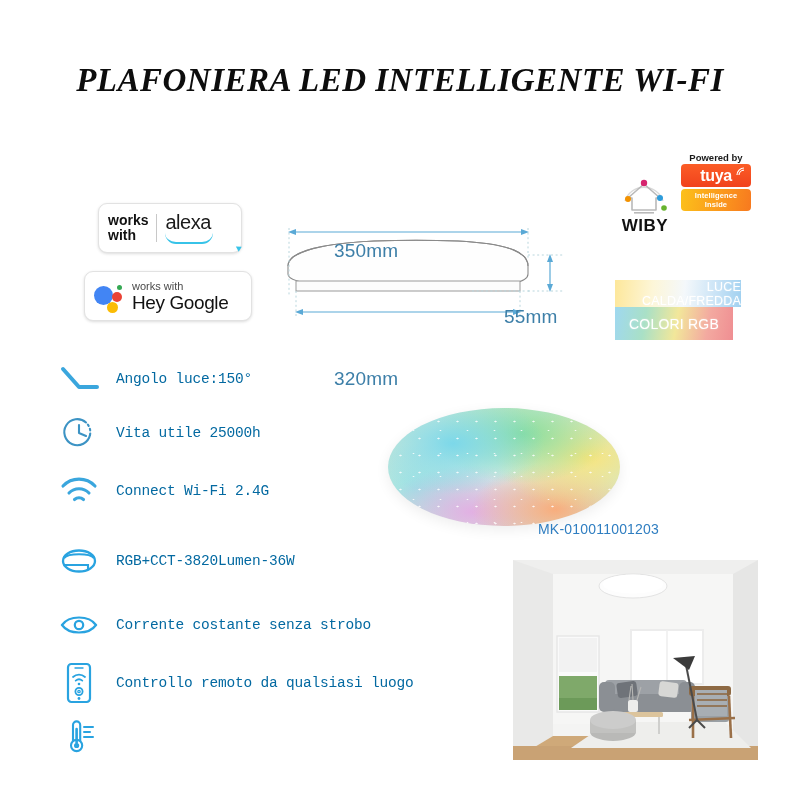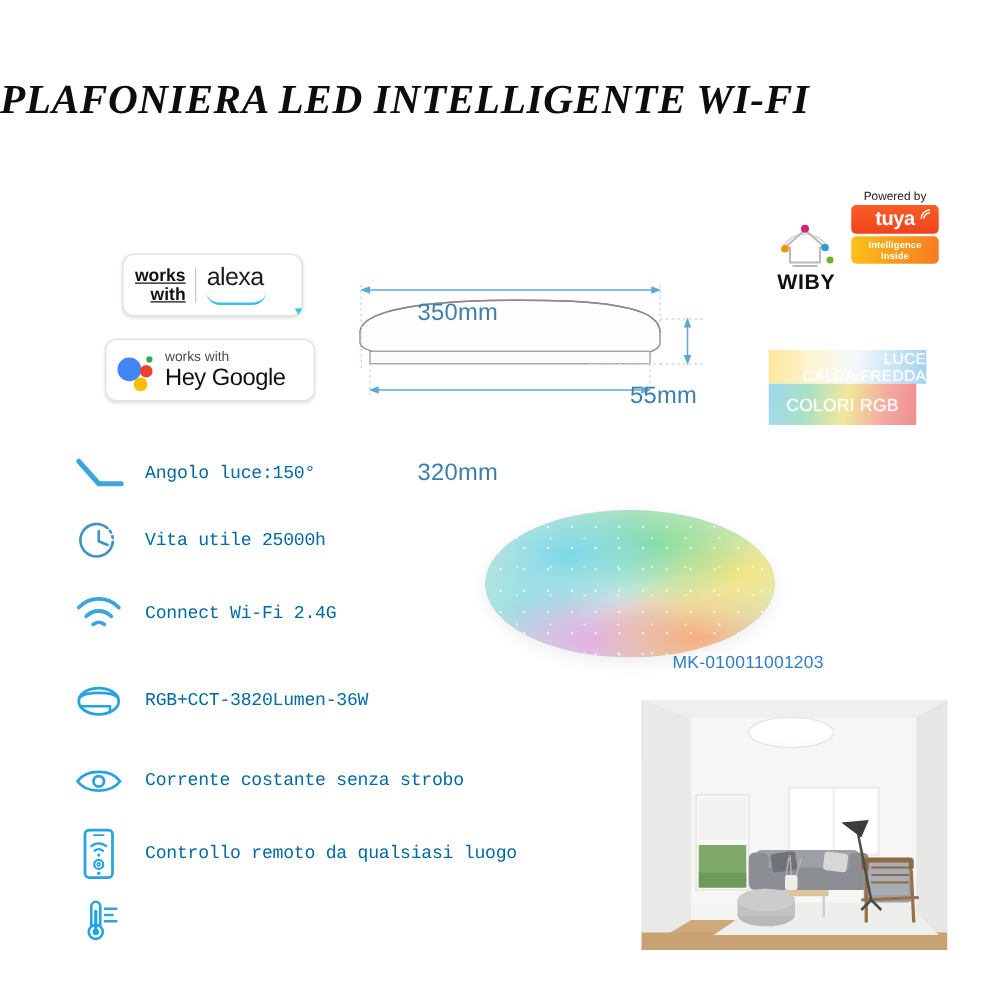--- a/index.html
+++ b/index.html
@@ -4,34 +4,34 @@
 <style>
   html,body{margin:0;padding:0;}
   body{
     width:800px;height:800px;overflow:hidden;background:#ffffff;
     font-family:"DejaVu Sans Mono",monospace;position:relative;
   }
   .page{position:relative;width:800px;height:800px;}
 
   
   .title{
-    position:absolute;left:0;top:62px;width:800px;text-align:left;
+    position:absolute;left:0;top:62px;width:800px;text-align:center;
     font-family:"Liberation Serif","DejaVu Serif",serif;
     font-style:italic;font-weight:bold;font-size:33px;letter-spacing:.5px;
     color:#0d0d0d;white-space:nowrap;
   }
 
   
   .badge{
     position:absolute;background:#fff;border:1px solid #e2e2e2;border-radius:9px;
     box-shadow:0 1px 3px rgba(0,0,0,.14);display:flex;align-items:center;
   }
   #alexa-badge{left:98px;top:203px;width:124px;height:48px;padding:0 9px;}
   .ww-stack{font-family:"Liberation Sans",sans-serif;font-size:14px;line-height:15px;
-    color:#111;font-weight:600;text-align:right;text-decoration:underline;}
+    color:#111;font-weight:600;text-align:left;}
   .alexa-div{width:1px;height:28px;background:#c8c8c8;margin:0 8px;}
   .alexa-word{font-family:"Liberation Sans",sans-serif;font-size:20px;color:#1b1b1b;
     letter-spacing:-.5px;position:relative;line-height:19px;}
   .alexa-smile{display:block;width:48px;height:9px;margin-top:1px;
     border-bottom:2.4px solid #37c3e8;border-radius:0 0 46px 46px;}
   .alexa-smile:after{content:"";position:absolute;right:-1px;bottom:1px;
     border-left:5px solid #37c3e8;border-top:3px solid transparent;
     border-bottom:3px solid transparent;transform:rotate(-28deg);}
 
   #google-badge{left:84px;top:271px;width:148px;height:48px;padding:0 9px;}
@@ -45,21 +45,21 @@
   .g-small{font-size:11px;color:#4a4a4a;line-height:12px;}
   .g-big{font-size:19px;color:#111;font-weight:normal;line-height:21px;letter-spacing:-.4px;}
 
   
   #wiby-logo{position:absolute;left:612px;top:152px;width:66px;height:82px;}
   .wiby-house{position:absolute;left:8px;top:26px;width:48px;height:38px;}
   .wiby-name{position:absolute;left:0;top:64px;width:66px;text-align:center;
     font-family:"Liberation Sans",sans-serif;font-weight:bold;font-size:17px;color:#111;
     letter-spacing:.5px;}
   #tuya-badge{position:absolute;left:681px;top:152px;width:70px;height:62px;}
-  .tuya-pow{font-family:"Liberation Sans",sans-serif;font-size:9.5px;font-weight:normal;
+  .tuya-pow{font-family:"Liberation Sans",sans-serif;font-size:9.5px;font-weight:bold;
     color:#1a1a1a;text-align:center;line-height:11px;}
   .tuya-box{margin-top:1px;height:23px;border-radius:4px;
     background:linear-gradient(180deg,#fb5d27 0%,#f1421c 100%);
     display:flex;align-items:center;justify-content:center;position:relative;}
   .tuya-word{font-family:"Liberation Sans",sans-serif;font-size:16px;font-weight:bold;
     color:#fff;letter-spacing:-.3px;line-height:16px;}
   .tuya-ins{margin-top:2px;height:22px;border-radius:4px;
     background:linear-gradient(100deg,#fcc11a 0%,#fb9a1d 55%,#f7791f 100%);
     display:flex;flex-direction:column;align-items:center;justify-content:center;}
   .tuya-ins span{font-family:"Liberation Sans",sans-serif;font-size:7.5px;font-weight:bold;

